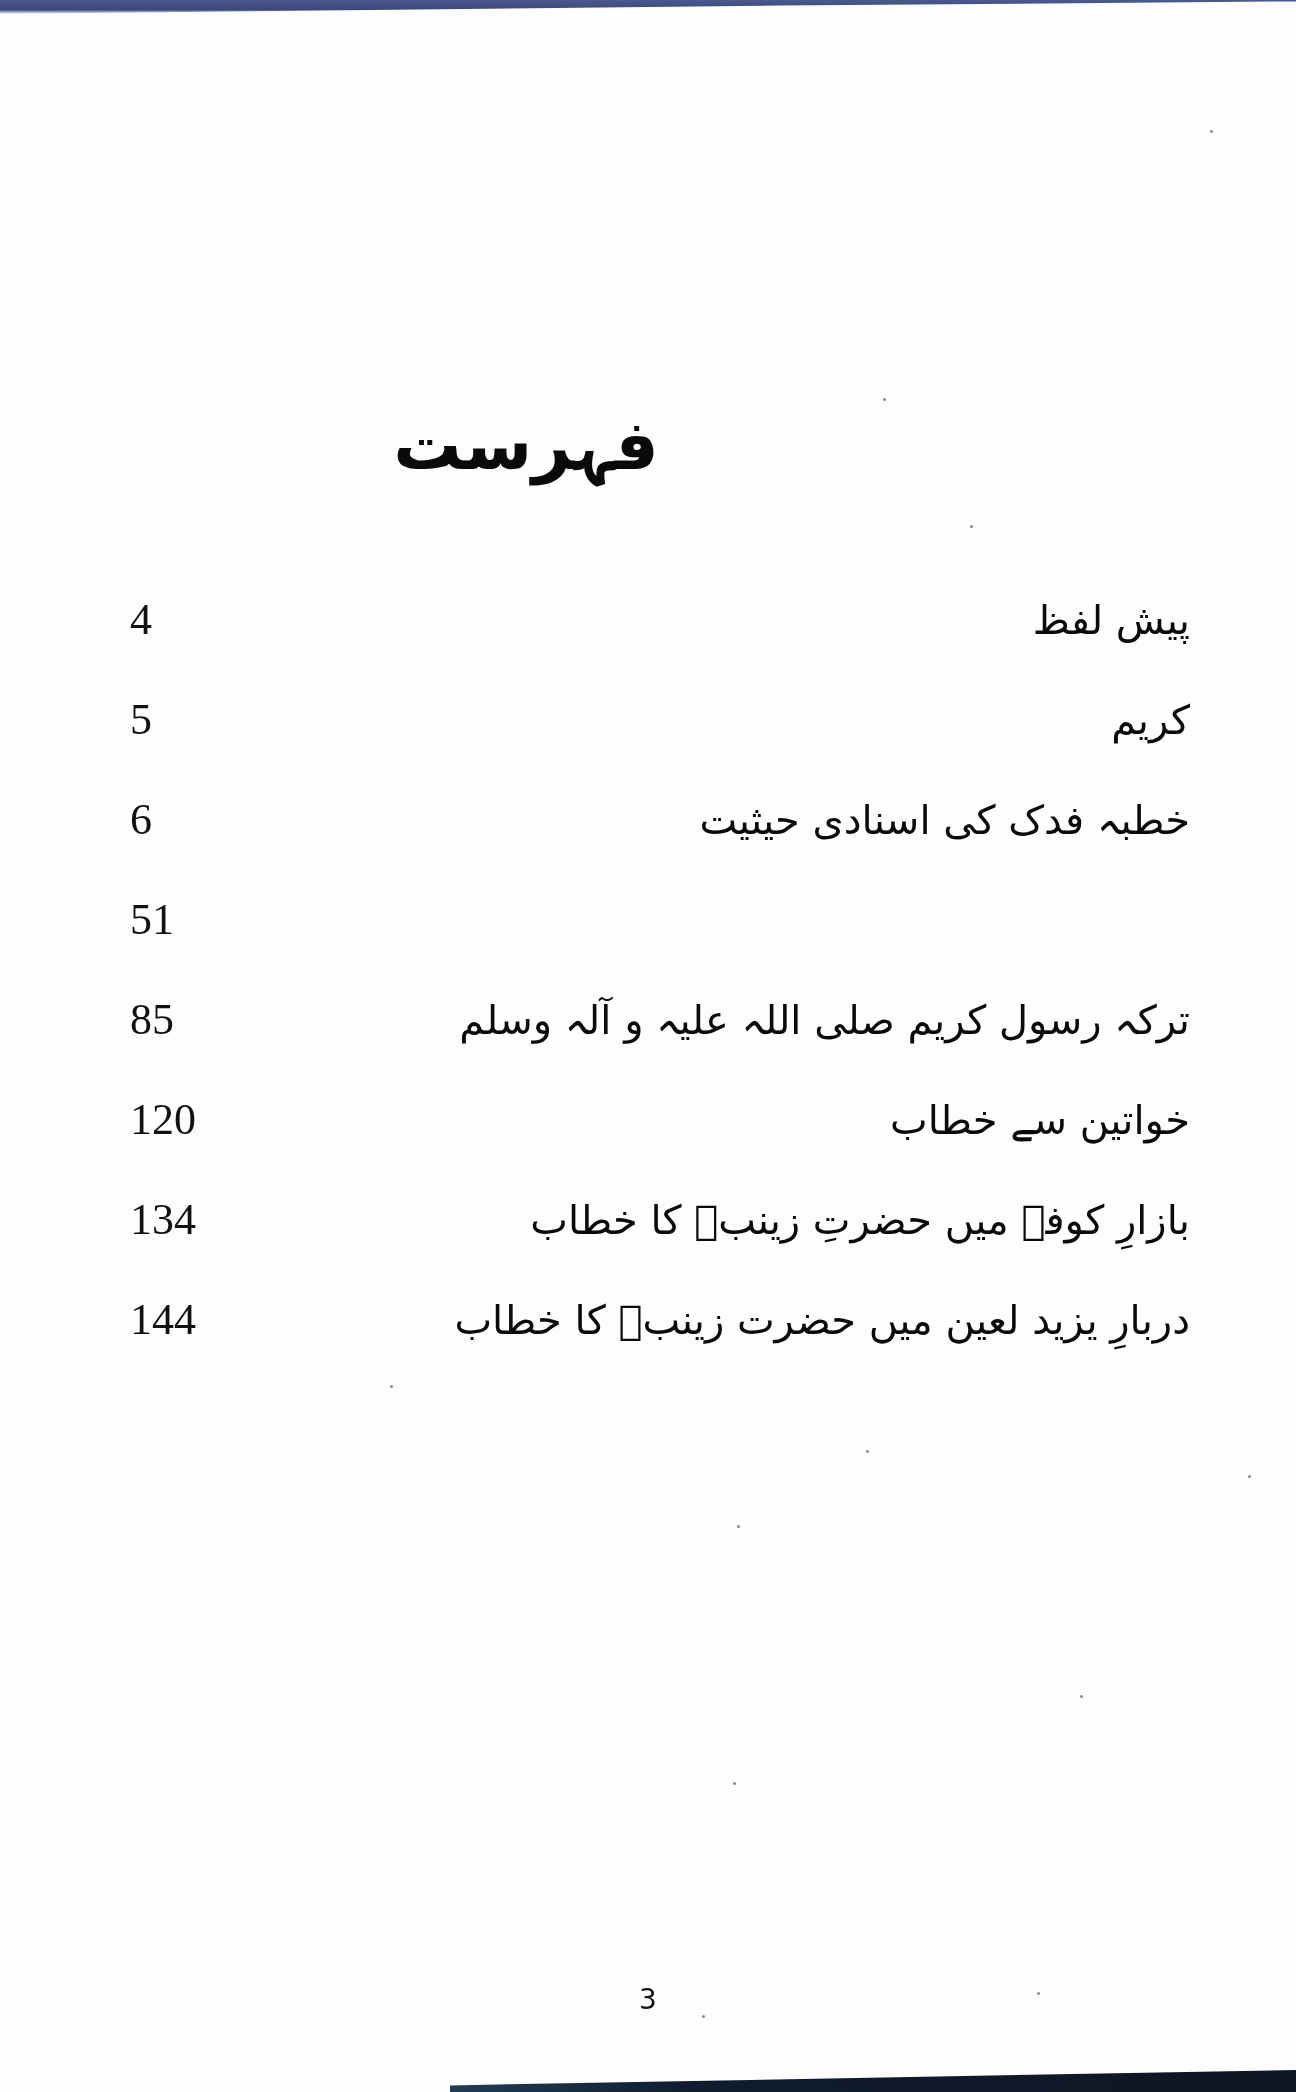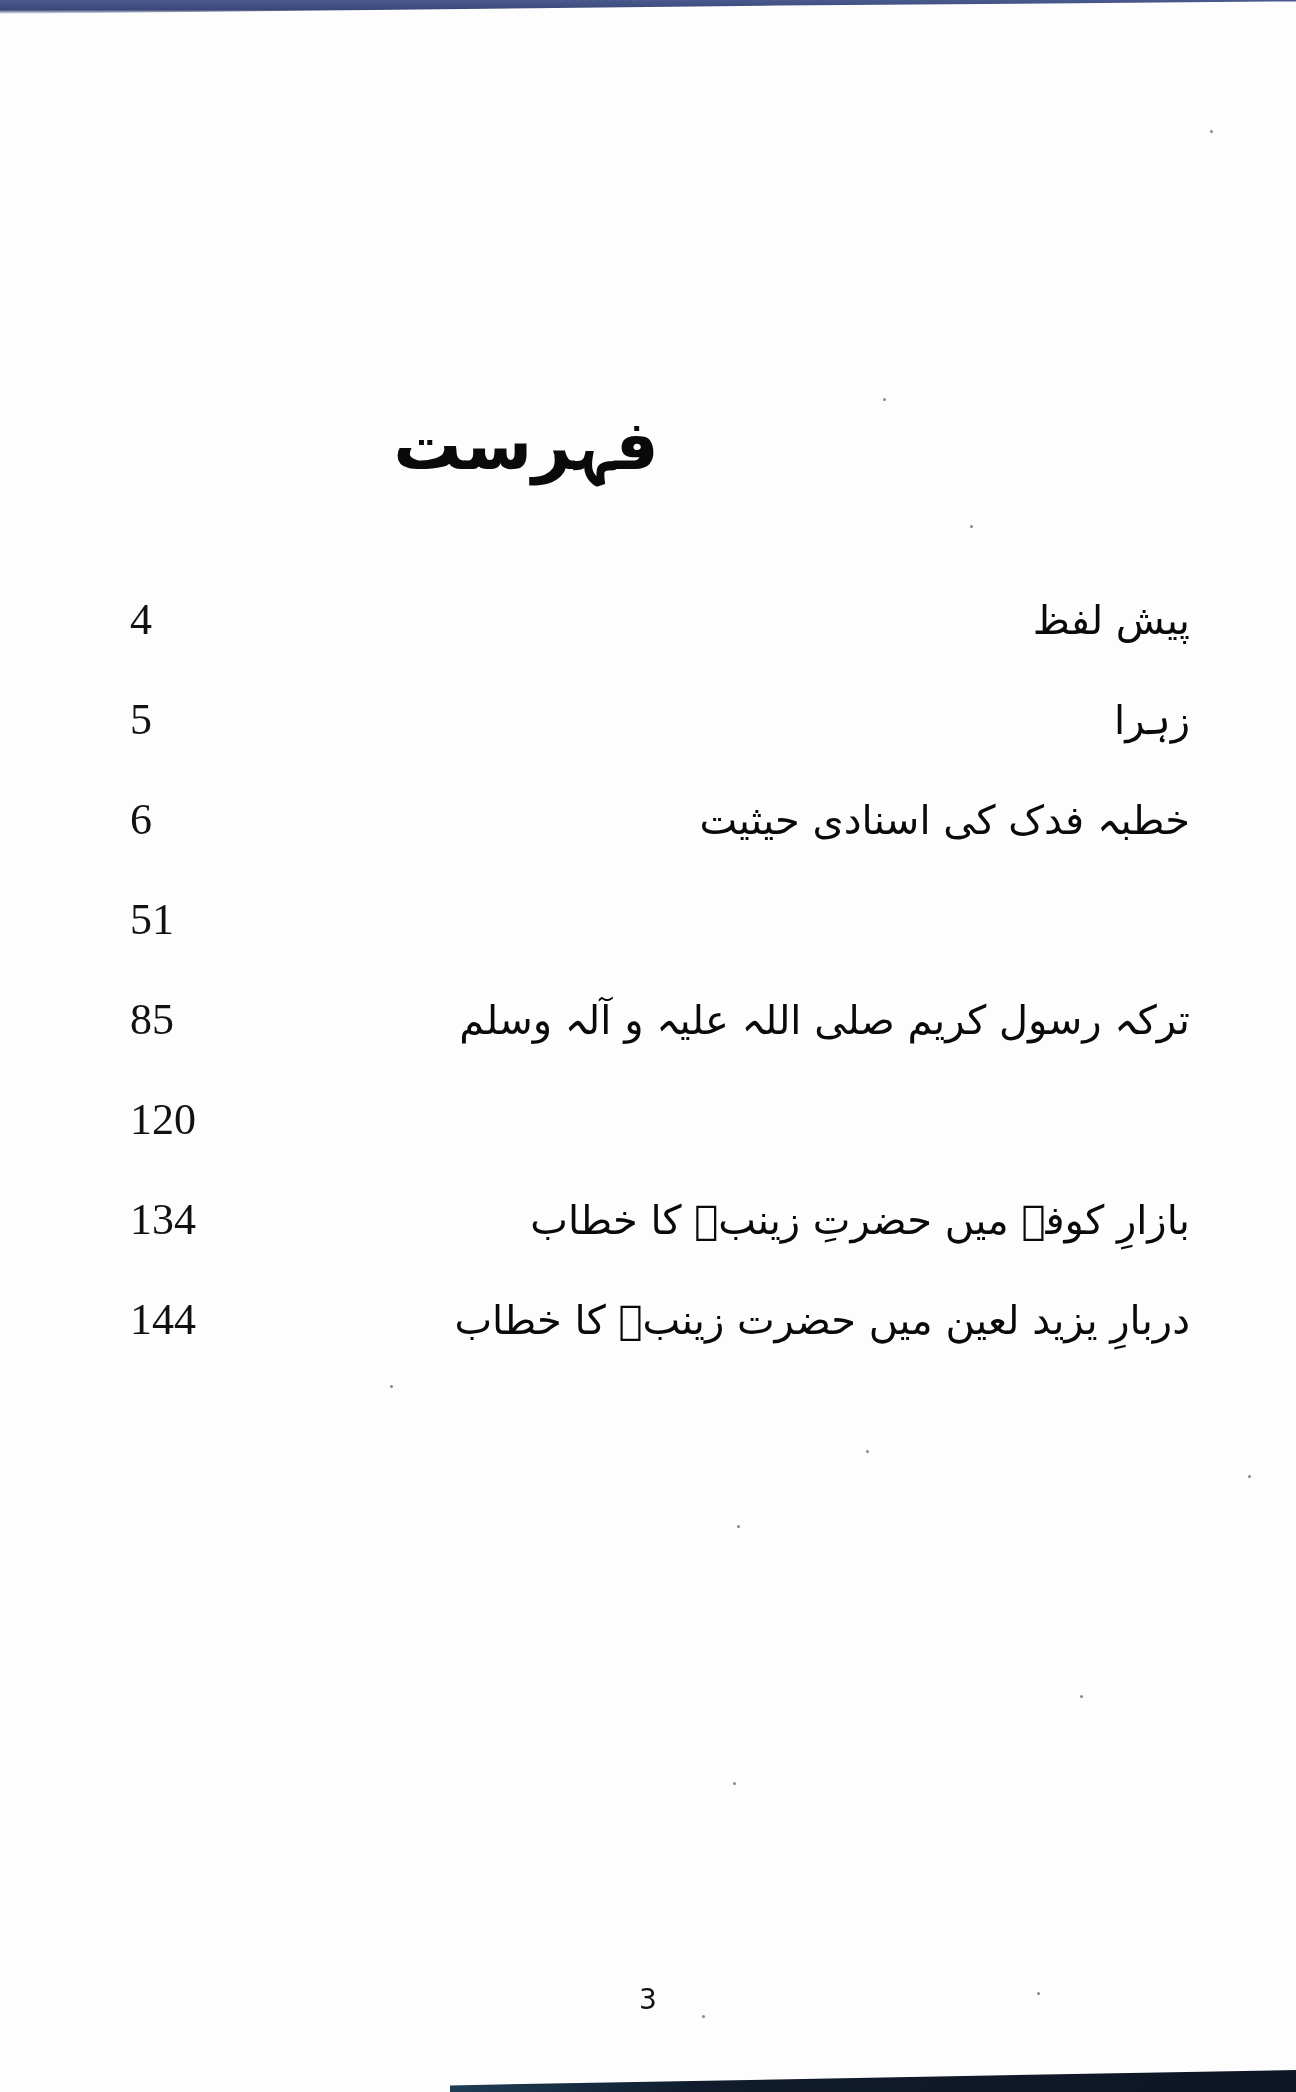--- a/index.html
+++ b/index.html
@@ -97,35 +97,36 @@
 <div class="top-band"></div>
 
 <h1 class="page-title">فہرست</h1>
 
 <div class="toc">
   <div class="toc-row">
     <span class="toc-title">پیش لفظ</span>
     <span class="toc-page">4</span>
   </div>
   <div class="toc-row">
-    <span class="toc-title">زہرا</span>
+    <span class="toc-title">کریم</span>
     <span class="toc-page">5</span>
   </div>
   <div class="toc-row">
     <span class="toc-title">خطبہ فدک کی اسنادی حیثیت</span>
     <span class="toc-page">6</span>
   </div>
   <div class="toc-row">
     <span class="toc-page">51</span>
   </div>
   <div class="toc-row">
     <span class="toc-title">ترکہ رسول کریم صلی اللہ علیہ و آلہ وسلم</span>
     <span class="toc-page">85</span>
   </div>
   <div class="toc-row">
+    <span class="toc-title">خواتین سے خطاب</span>
     <span class="toc-page">120</span>
   </div>
   <div class="toc-row">
     <span class="toc-title">بازارِ کوفہ میں حضرتِ زینبؑ کا خطاب</span>
     <span class="toc-page">134</span>
   </div>
   <div class="toc-row">
     <span class="toc-title">دربارِ یزید لعین میں حضرت زینبؑ کا خطاب</span>
     <span class="toc-page">144</span>
   </div>

